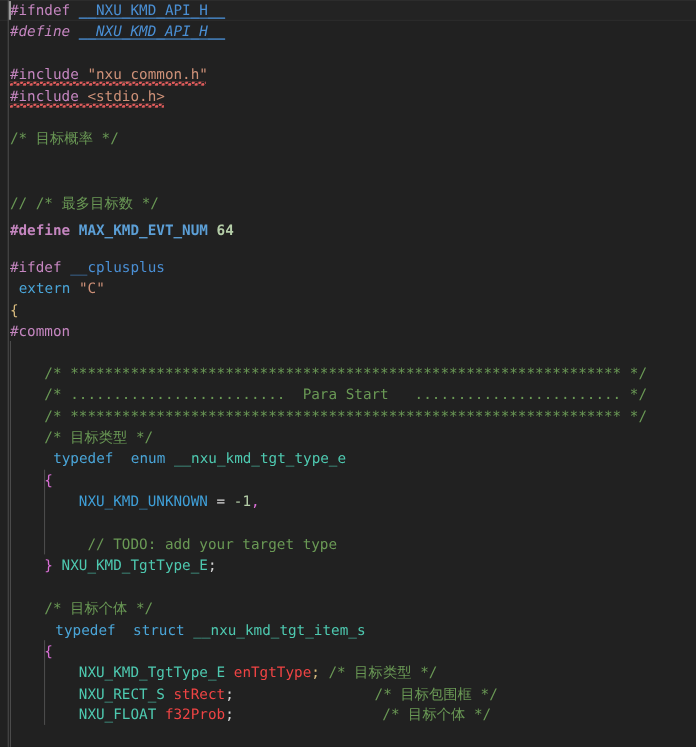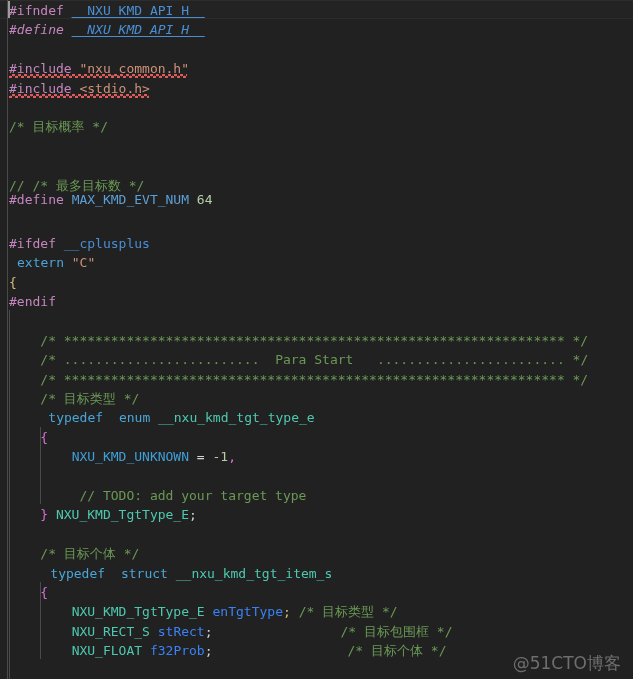--- a/index.html
+++ b/index.html
@@ -81,21 +81,21 @@
   .t-macroname{ color: #5c9fd6; }  
   .t-str      { color: #ce9178; }  
   .t-num      { color: #b5cea8; }  
   .t-cmt      { color: #6a9955; }  
   .t-kw       { color: #4aa5d8; margin-left: 8px; }  
   .t-type     { color: #4ec9b0; }  
   .t-id       { color: #3f9fd8; }  
   .t-brace    { color: #d7ba7d; }  
   .t-brace2   { color: #da70d6; }  
   .t-op       { color: #d4d4d4; }  
-  .t-var      { color: #3b82f6; }
+  .t-var      { color: #ef4444; }
   .cjk        { font-family: "DejaVu Sans", "Liberation Sans", sans-serif; }
   
   .squig {
     position: absolute;
     height: 4px;
     z-index: 4;
     background-image:
       radial-gradient(circle at 1.5px 3px, #e05c5c 1.3px, transparent 1.6px),
       radial-gradient(circle at 4.5px 1px, #e05c5c 1.3px, transparent 1.6px);
     background-size: 6px 4px;
@@ -149,33 +149,33 @@
 
     
     <div class="line t-cmt" style="top:117.4px;"><span>/*</span> <span class="cjk">目标概率</span> <span>*/</span></div>
 
     
 
     
     <div class="line t-cmt" style="top:175.6px;"><span>//</span> <span>/*</span> <span class="cjk">最多目标数</span> <span>*/</span></div>
 
     
-    <div class="line" style="top:190px;"><span class="t-pp">#define</span> <span class="t-macroname">MAX_KMD_EVT_NUM</span> <span class="t-num">64</span></div>
+    <div class="line" style="top:201px;font-weight:bold;"><span class="t-pp">#define</span> <span class="t-macroname">MAX_KMD_EVT_NUM</span> <span class="t-num">64</span></div>
 
     
     <div class="line" style="top:233.8px;"><span class="t-pp">#ifdef</span> <span class="t-macro">__cplusplus</span></div>
 
     
     <div class="line" style="top:253.2px;"><span class="t-kw">extern</span> <span class="t-str">"C"</span></div>
 
     
     <div class="line" style="top:272.6px;"><span class="t-brace">{</span></div>
 
     
-    <div class="line" style="top:292px;"><span class="t-pp">#endif</span></div>
+    <div class="line" style="top:292px;"><span class="t-pp">#common</span></div>
 
     
     <div class="line t-cmt" style="top:330.8px;">    <span>/*</span> <span>****************************************************************</span> <span>*/</span></div>
 
     
     <div class="line t-cmt" style="top:350.2px;">    <span>/*</span> <span>.........................</span>  <span>Para Start</span>   <span>........................</span> <span>*/</span></div>
 
     
     <div class="line t-cmt" style="top:369.6px;">    <span>/*</span> <span>****************************************************************</span> <span>*/</span></div>
 
@@ -219,15 +219,14 @@
 
     
     <div class="line" style="top:695px;">    <span class="t-brace2">}</span> <span class="t-type">NXU_KMD_TgtItem_S</span><span class="t-op">;</span></div>
 
   </div>
 
   
   <div class="squig" style="left:9px; top:74px; width:178px;"></div>
   <div class="squig" style="left:9px; top:93.5px; width:140px;"></div>
 
-  <div class="watermark">@51CTO博客</div>
 
 </div>
 
 </body></html>

